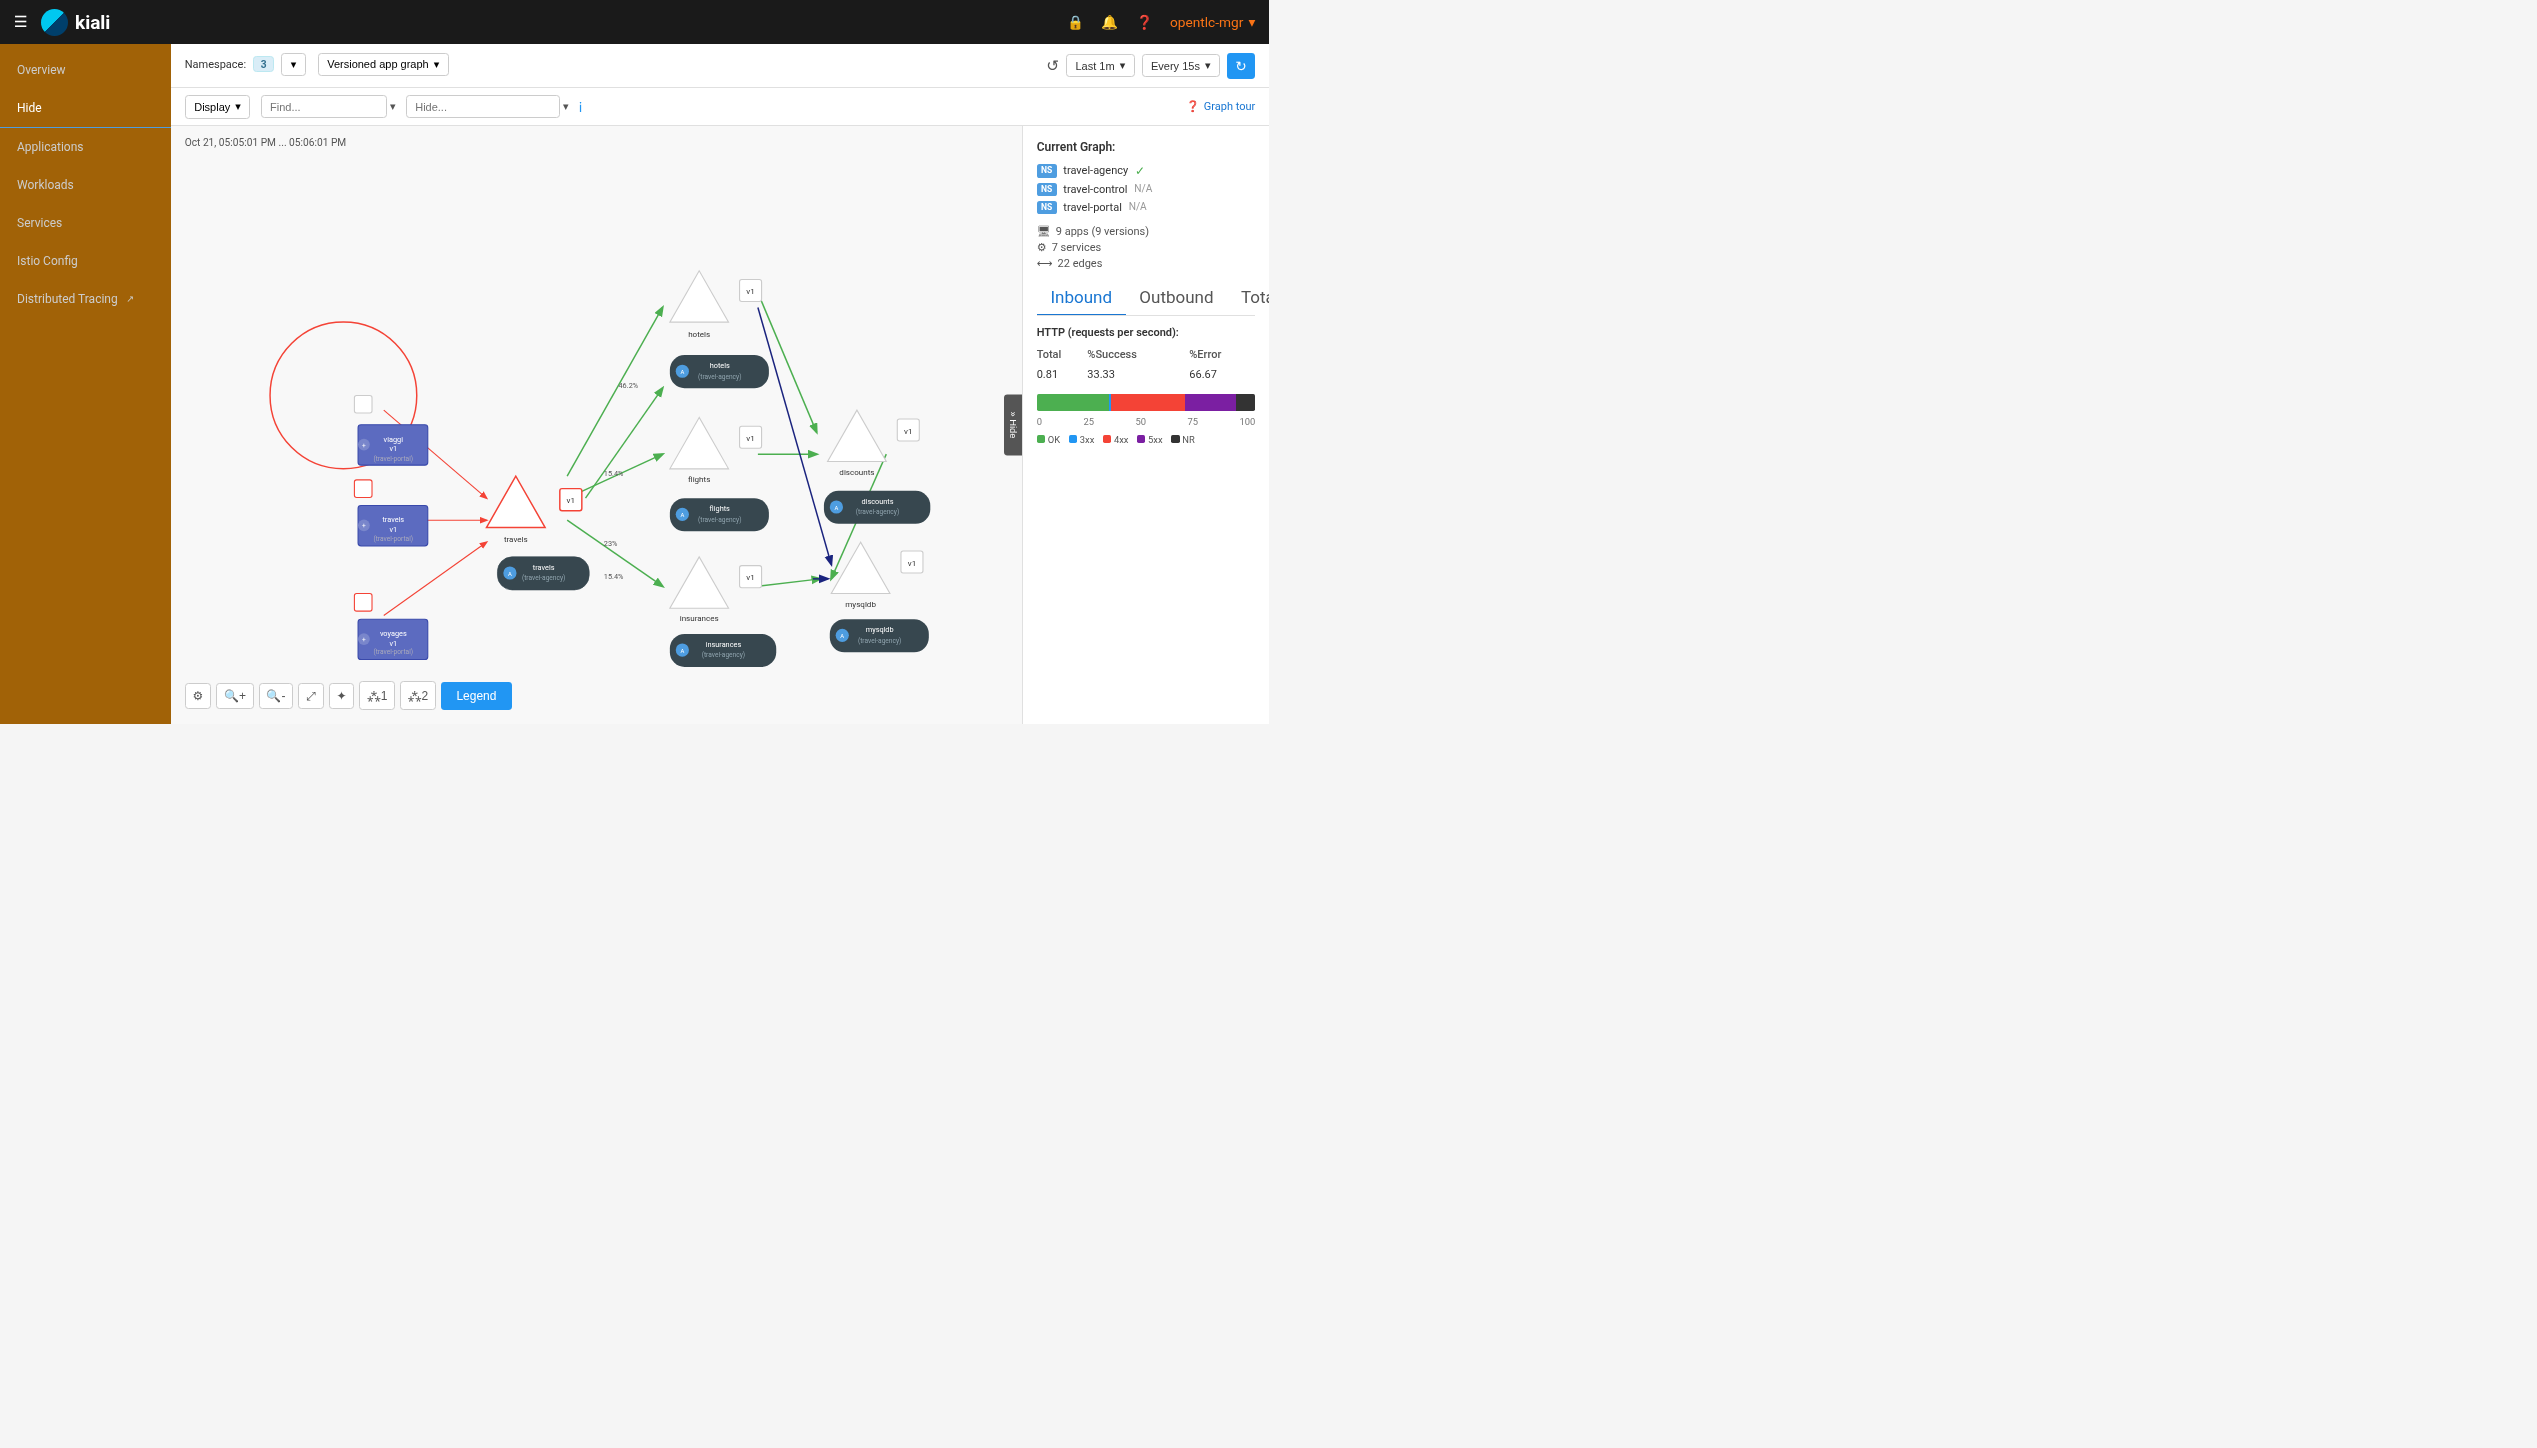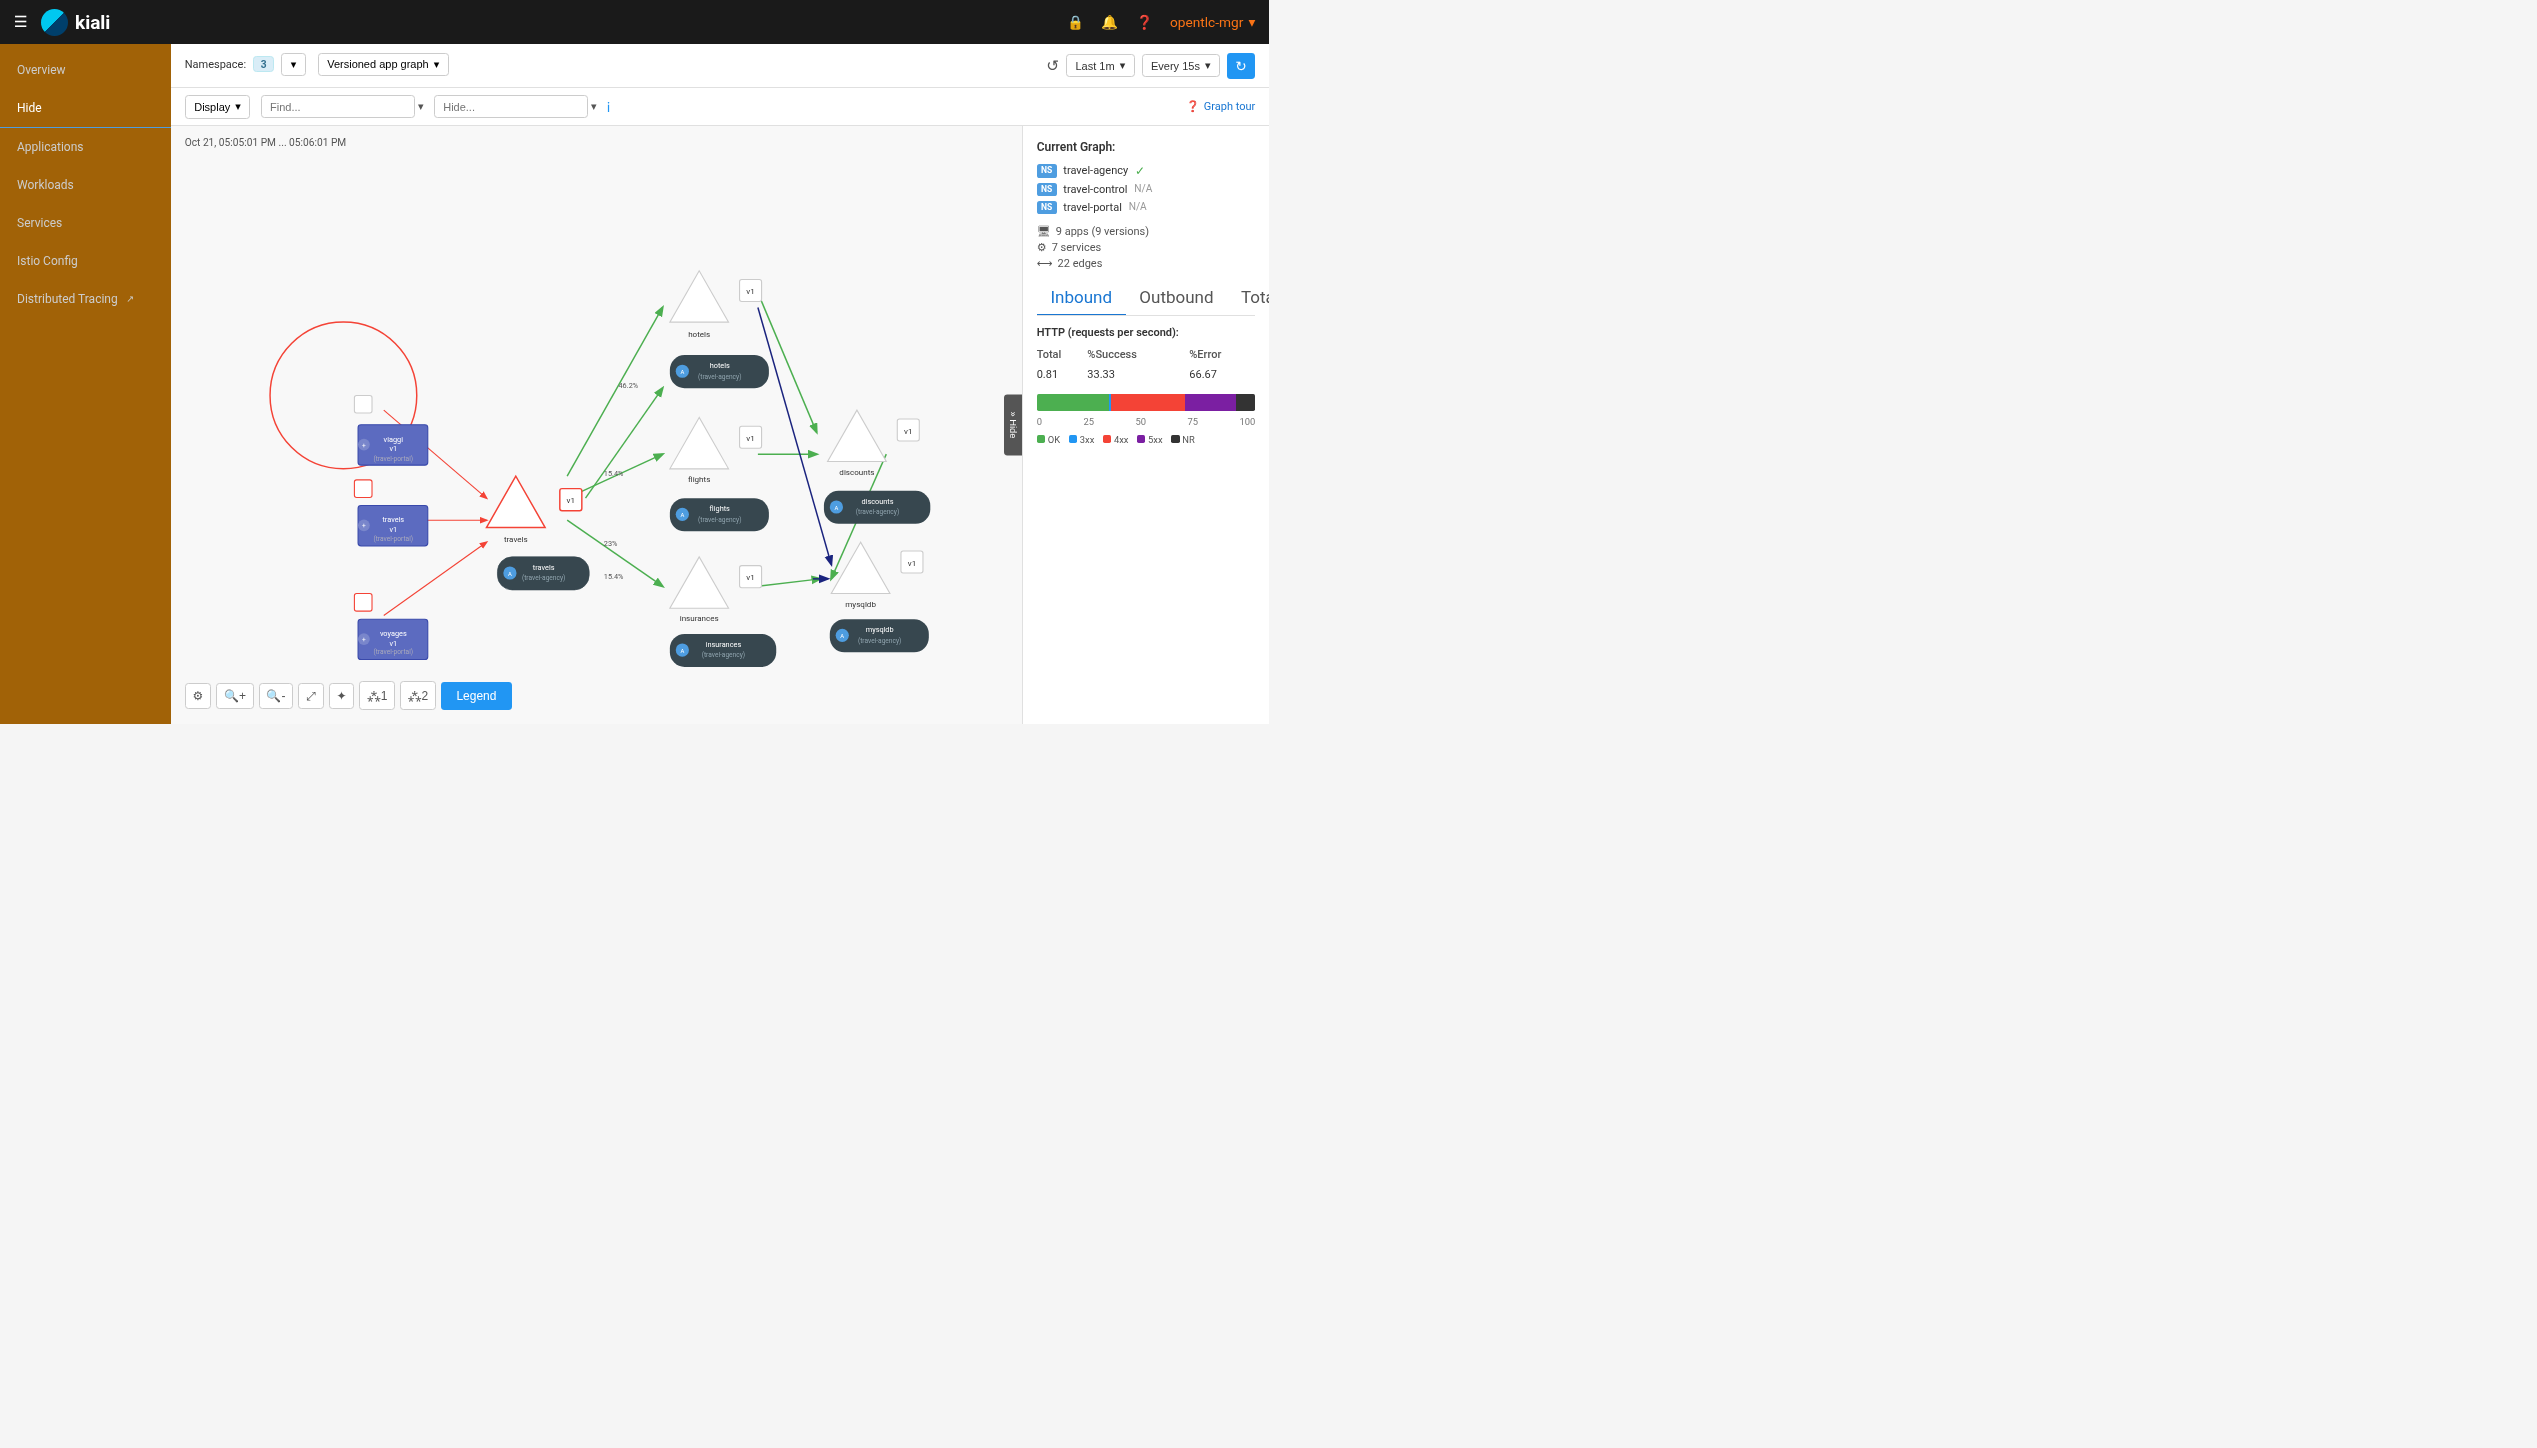--- a/index.html
+++ b/index.html
@@ -112,21 +112,21 @@
       display: flex;
       align-items: center;
       gap: 10.2px;
     }
 
     .find-input {
       border: 0.9px solid #ccc;
       border-radius: 3.4px;
       padding: 4.3px 8.5px;
       font-size: 11px;
-      width: 154px;
+      width: 126px;
       color: #999;
     }
     .hide-input {
       border: 0.9px solid #ccc;
       border-radius: 3.4px;
       padding: 4.3px 8.5px;
       font-size: 11px;
       width: 154px;
       color: #999;
     }

